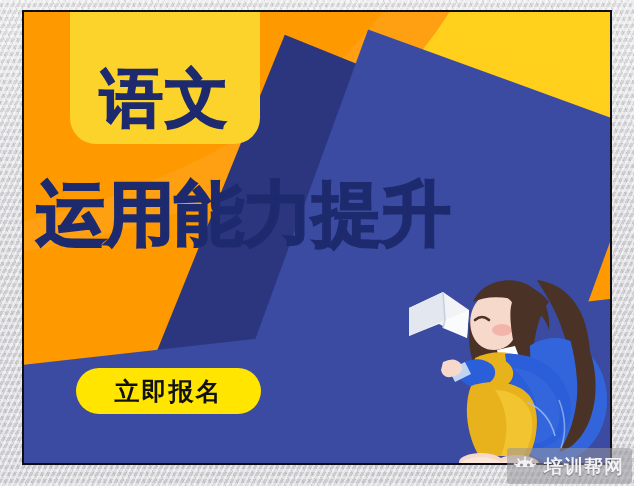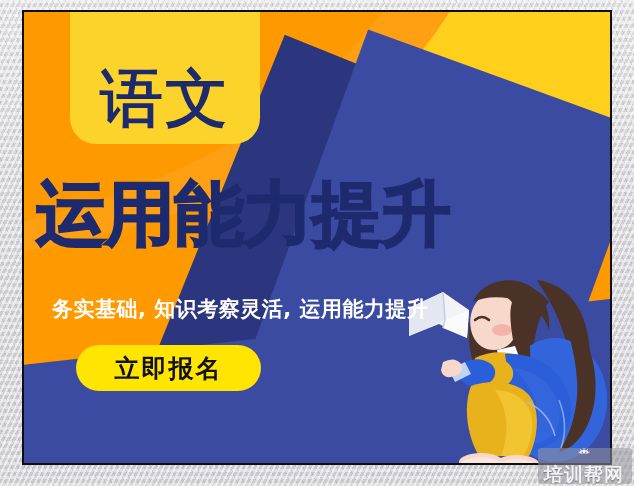--- a/index.html
+++ b/index.html
@@ -129,21 +129,21 @@
     border-radius: 0 0 26px 26px;
     display: flex;
     align-items: flex-end;
     justify-content: center;
     padding-bottom: 14px;
     box-sizing: border-box;
   }
   #badge-text {
     font-family: "DejaVu Sans", "Liberation Sans", sans-serif;
     font-size: 63px;
-    font-weight: normal;
+    font-weight: bold;
     color: #1E2A6E;
     letter-spacing: 2px;
     line-height: 1;
     -webkit-text-stroke: 1.5px #1E2A6E;
   }
 
   
   #headline {
     position: absolute;
     left: 12px;
@@ -167,21 +167,21 @@
     font-weight: bold;
     color: #FFFFFF;
     letter-spacing: 0.5px;
     white-space: nowrap;
   }
 
   
   #cta {
     position: absolute;
     left: 52px;
-    top: 333px;
+    top: 356px;
     width: 185px;
     height: 46px;
     background: #FFE500;
     border-radius: 23px;
     display: flex;
     align-items: center;
     justify-content: center;
     cursor: pointer;
   }
   #cta-label {
@@ -205,21 +205,20 @@
     position: absolute;
     right: 2px;
     bottom: 2px;
     height: 36px;
     padding: 0 8px 0 6px;
     display: flex;
     align-items: center;
     gap: 7px;
     background: rgba(150,150,156,.55);
     border-radius: 3px;
-    flex-direction: column;
   }
   #watermark-label {
     font-size: 19px;
     font-weight: bold;
     color: #f2f2f4;
     letter-spacing: 1px;
     line-height: 1;
     text-shadow: 0 1px 1px rgba(0,0,0,.35);
   }
   #watermark-icon { display: block; }
@@ -291,21 +290,20 @@
       <path d="M118 152 q22 10 28 34" stroke="#9FC0F2" stroke-width="1.6" fill="none" opacity=".8"></path>
       <path d="M150 150 q10 26 2 48" stroke="#9FC0F2" stroke-width="1.6" fill="none" opacity=".7"></path>
     </svg>
 
     <div id="badge">
       <span id="badge-text">语文</span>
     </div>
 
     <div id="headline">运用能力提升</div>
 
-    <div id="subtitle">务实基础, 知识考察灵活, 运用能力提升</div>
 
     <div id="cta">
       <span id="cta-label">立即报名</span>
     </div>
 
   </div>
 
   <div id="watermark">
     <svg id="watermark-icon" width="24" height="20" viewBox="0 0 24 20">
       <g stroke="#f2f2f4" stroke-width="1.6" stroke-linecap="round">

